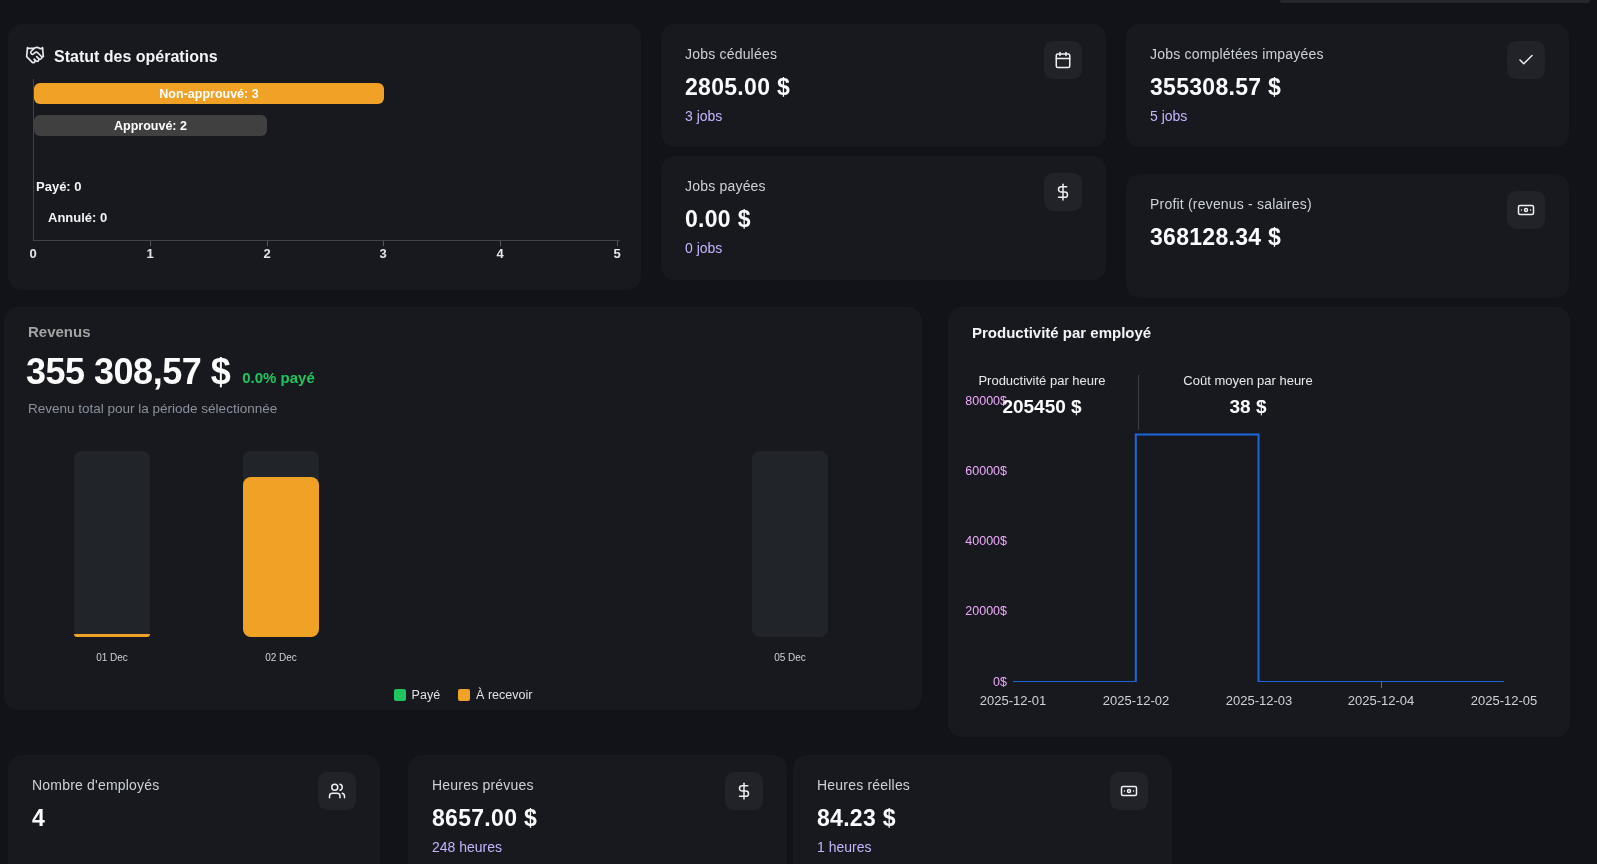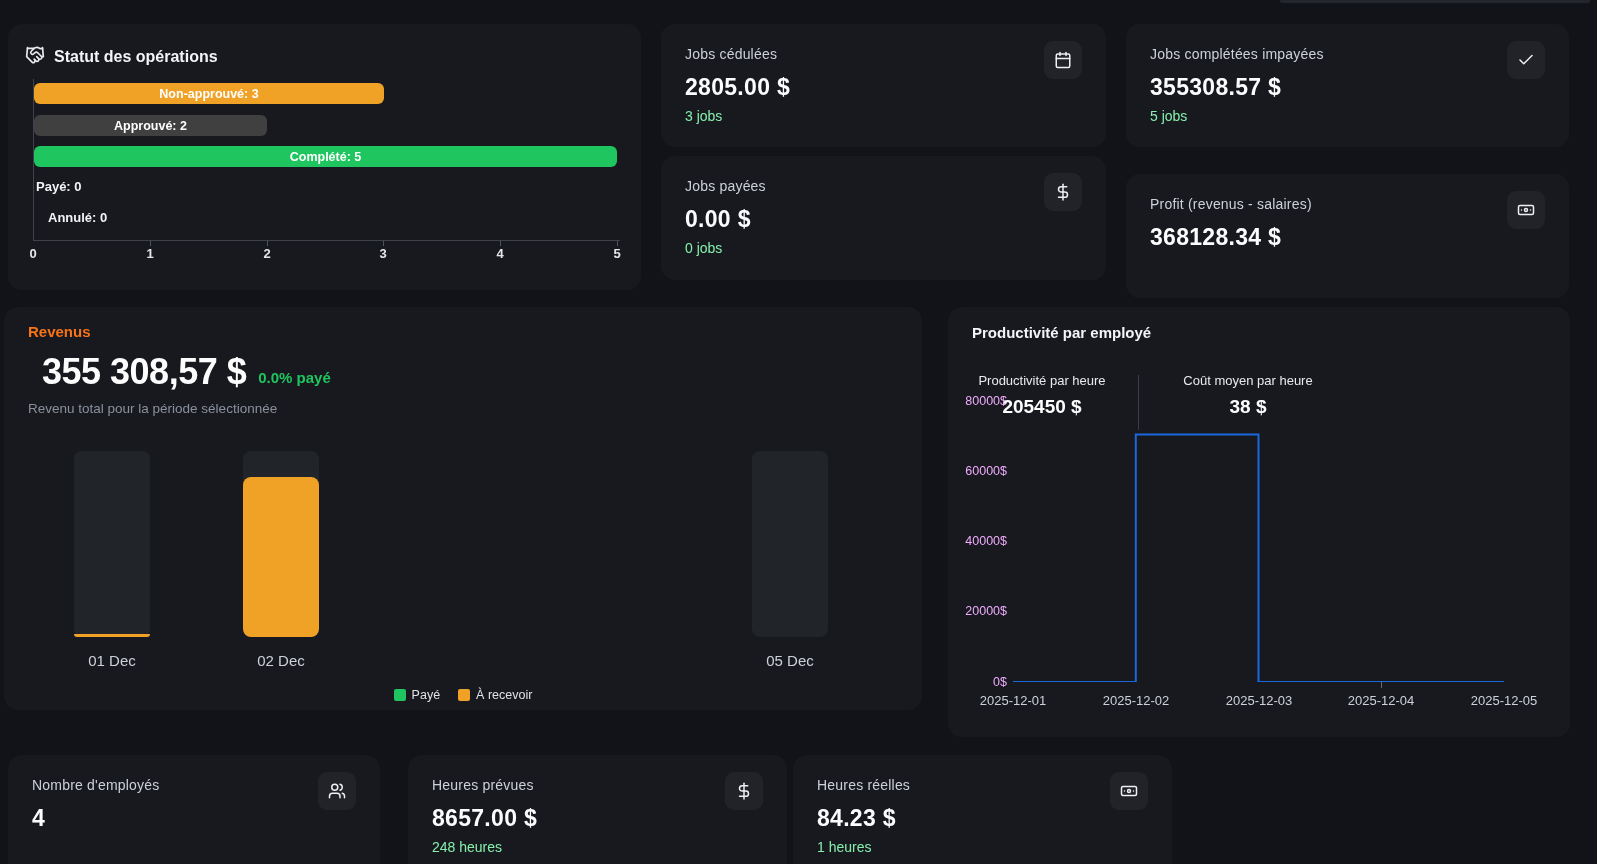--- a/index.html
+++ b/index.html
@@ -3,46 +3,46 @@
 <meta charset="utf-8">
 <style>
   html,body{margin:0;padding:0;background:#121318;}
   body{width:1597px;height:864px;position:relative;overflow:hidden;
        font-family:"Liberation Sans",sans-serif;color:#f4f6f8;}
   .card{position:absolute;background:#17191f;border-radius:14px;}
   .abs{position:absolute;}
   
   .stat-title{position:absolute;left:24px;top:22px;font-size:14px;color:#cdd1d8;letter-spacing:.2px;}
   .stat-value{position:absolute;left:24px;top:50px;font-size:23px;font-weight:800;color:#fbfcfd;letter-spacing:.3px;}
-  .stat-sub{position:absolute;left:24px;top:84px;font-size:14px;color:#86efac;}
+  .stat-sub{position:absolute;left:24px;top:84px;font-size:14px;color:#c4b5fd;}
   .chip{position:absolute;top:17px;width:38px;height:38px;border-radius:9px;background:#212329;
         display:flex;align-items:center;justify-content:center;color:#eef0f3;}
   .chip svg{width:18px;height:18px;}
   svg.ic{fill:none;stroke:currentColor;stroke-width:2;stroke-linecap:round;stroke-linejoin:round;}
   
   .ops-title{position:absolute;left:46px;top:24px;font-size:16px;font-weight:700;color:#f2f4f7;}
   .ops-icon{position:absolute;left:17px;top:21px;color:#e8eaee;}
   .ops-icon svg{width:20px;height:20px;}
   .ops-bar{position:absolute;left:26px;height:21px;border-radius:6px;display:flex;align-items:center;justify-content:center;
            font-size:12.5px;font-weight:700;color:#fff;}
   .ops-zero{position:absolute;left:28px;font-size:13px;font-weight:700;color:#f2f4f7;}
   .ops-axis-x{position:absolute;left:25px;top:216px;width:587px;height:1px;background:#3e424a;}
   .ops-axis-y{position:absolute;left:25px;top:55px;width:1px;height:162px;background:#3e424a;}
   .ops-tickmark{position:absolute;top:217px;width:1px;height:5px;background:#50545c;}
   .ops-ticklabel{position:absolute;top:222px;transform:translateX(-50%);font-size:13px;font-weight:700;color:#e3e6ea;}
   
-  .rev-title{position:absolute;left:24px;top:16px;font-size:15px;font-weight:700;color:#f97316;}
-  .rev-total-row{position:absolute;left:22px;top:44px;display:flex;align-items:flex-end;margin-left:16px;}
+  .rev-title{position:absolute;left:24px;top:16px;font-size:15px;font-weight:700;color:#a3a3a3;}
+  .rev-total-row{position:absolute;left:22px;top:44px;display:flex;align-items:flex-end;}
   .rev-total{font-size:36px;font-weight:800;letter-spacing:-.5px;color:#fdfdfe;}
   .rev-paid{margin-left:12px;padding-bottom:7px;font-size:15px;font-weight:700;color:#1fc55e;}
   .rev-sub{position:absolute;left:24px;top:94px;font-size:13.5px;color:#8b919c;}
   .rev-col{position:absolute;top:144px;width:76px;height:186px;}
   .rev-track{position:absolute;inset:0;background:#212429;border-radius:8px;}
   .rev-fill{position:absolute;left:0;right:0;bottom:0;border-radius:8px;}
-  .rev-label{position:absolute;top:201px;width:100%;text-align:center;font-size:15px;color:#ced2d8;}
+  .rev-label{position:absolute;top:201px;width:100%;text-align:center;font-size:10px;color:#ced2d8;}
   .legend{position:absolute;left:0;top:381px;width:100%;display:flex;justify-content:center;gap:18px;}
   .legend-item{display:flex;align-items:center;gap:6px;font-size:12.5px;color:#dfe2e6;}
   .legend-swatch{width:12px;height:12px;border-radius:2px;display:inline-block;}
   
   .prod-title{position:absolute;left:24px;top:17px;font-size:15px;font-weight:700;color:#f2f4f7;}
   .prod-stat{position:absolute;top:66px;width:180px;text-align:center;}
   .prod-stat .lab{font-size:13px;color:#e8eaec;}
   .prod-stat .val{margin-top:8px;font-size:19px;font-weight:800;color:#fdfdfe;}
   .prod-divider{position:absolute;left:190px;top:68px;width:1px;height:55px;background:#3a3e46;}
   .ytick{position:absolute;left:2px;width:57px;text-align:right;font-size:12.5px;color:#f0abfc;}
@@ -62,21 +62,20 @@
         <path d="m14 14 2.5 2.5a1 1 0 1 0 3-3l-3.88-3.88a3 3 0 0 0-4.24 0l-.88.88a1 1 0 1 1-3-3l2.81-2.81a5.79 5.79 0 0 1 7.06-.87l.47.28a2 2 0 0 0 1.42.25L21 4"></path>
         <path d="m21 3 1 11h-2"></path>
         <path d="M3 3 2 14l6.5 6.5a1 1 0 1 0 3-3"></path>
         <path d="M3 4h8"></path>
       </svg>
   </span>
   <div class="ops-title">Statut des opérations</div>
 
   <div class="ops-bar" style="top: 59px; width: 350px; background: rgb(240, 162, 38);">Non-approuvé: 3</div>
   <div class="ops-bar" style="top: 91px; width: 233px; background: #404040;">Approuvé: 2</div>
-  <div class="ops-bar" style="top: 122px; width: 583px; background: rgb(31, 197, 94);">Complété: 5</div>
   <div class="ops-zero" style="top:155px;">Payé: 0</div>
   <div class="ops-zero" style="top:186px;margin-left:12px;">Annulé: 0</div>
 
   <div class="ops-axis-y"></div>
   <div class="ops-axis-x"></div>
   <div class="ops-tickmark" style="left:142px;"></div>
   <div class="ops-tickmark" style="left:259px;"></div>
   <div class="ops-tickmark" style="left:375px;"></div>
   <div class="ops-tickmark" style="left:492px;"></div>
   <div class="ops-tickmark" style="left:609px;"></div>

